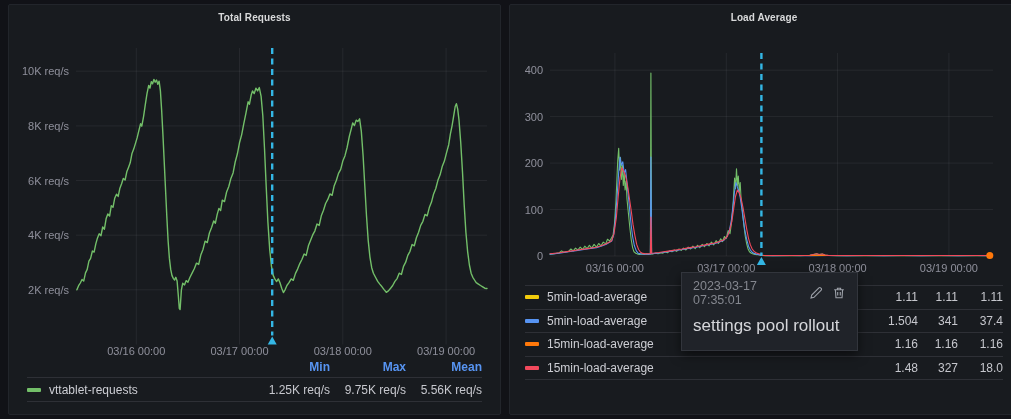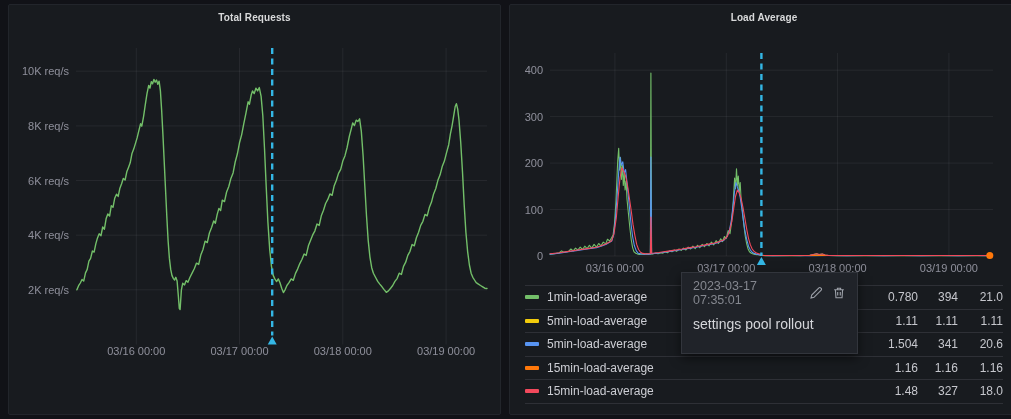--- a/index.html
+++ b/index.html
@@ -36,21 +36,21 @@
   .lg-right .c3{width:45px;}
   .lh{color:#5794f2;font-weight:700;cursor:pointer;}
   
   .ann-tooltip{position:absolute;left:681px;top:272px;width:177px;min-height:61px;z-index:10;
                background:#202329;border:1px solid #32353c;border-radius:0;
                box-shadow:0 4px 10px rgba(0,0,0,.55);box-sizing:border-box;}
   .tt-head{display:flex;align-items:center;padding:6px 11px 2px 11px;}
   .tt-time{font-size:12.5px;color:#84878f;flex:1;}
   .tt-icons{display:flex;gap:9px;color:#9da1a9;}
   .tt-icons svg{cursor:pointer;display:block;}
-  .tt-body{padding:7px 11px 21px 11px;font-size:14px;color:#d5d6da;}
+  .tt-body{padding:7px 11px 14px 11px;font-size:17px;color:#d5d6da;}
 </style>
 </head>
 <body>
 
 <div class="page">
 
   <section class="panel" id="p1">
     <header class="panel-title">Total Requests</header>
     <svg class="chart" width="493" height="335" viewBox="0 0 493 335">
         <line class="grid" x1="67" y1="258.8" x2="478" y2="258.8"></line>
@@ -68,20 +68,35 @@
         <line class="grid" x1="230.5" y1="17" x2="230.5" y2="313.5"></line>
         <text class="xlab" x="230.5" y="323.5">03/17 00:00</text>
         <line class="grid" x1="333.8" y1="17" x2="333.8" y2="313.5"></line>
         <text class="xlab" x="333.8" y="323.5">03/18 00:00</text>
         <line class="grid" x1="437.1" y1="17" x2="437.1" y2="313.5"></line>
         <text class="xlab" x="437.1" y="323.5">03/19 00:00</text>
         <polyline points="67.9,258.8 69.6,254.7 71.3,252.0 73.0,248.5 74.7,250.1 76.5,241.9 78.2,238.4 79.9,230.2 81.6,227.4 83.4,220.0 85.1,221.1 86.8,212.9 88.5,206.9 90.2,202.8 92.0,204.7 93.7,196.0 95.4,198.2 97.1,187.8 98.8,182.9 100.6,185.1 102.3,174.7 104.0,176.3 105.7,167.3 107.5,163.2 109.2,165.4 110.9,157.2 112.6,152.8 114.3,147.4 116.1,149.0 117.8,140.8 119.5,136.4 121.2,131.8 122.9,122.8 124.7,118.1 126.4,112.6 128.1,106.9 129.8,99.8 131.6,92.7 132.8,95.2 134.6,85.3 136.3,73.6 138.0,62.6 139.7,54.4 141.0,57.2 142.3,50.6 143.6,52.8 144.9,48.4 146.2,51.2 147.5,49.0 148.8,53.3 150.1,50.1 151.4,59.9 152.6,78.5 153.9,103.1 155.2,130.4 156.5,157.7 157.8,185.1 159.1,209.7 160.4,227.4 161.7,238.4 163.0,244.6 164.3,247.4 165.6,249.0 166.8,246.3 168.1,250.1 169.4,265.7 170.3,277.4 171.1,278.5 172.4,258.8 173.7,252.3 175.5,253.9 177.2,249.6 178.9,251.2 181.0,246.3 183.2,241.9 185.4,237.5 187.5,232.1 189.7,233.4 191.8,224.1 194.0,218.4 196.1,210.2 198.3,211.6 200.4,202.0 202.6,196.5 204.7,190.0 206.4,192.2 208.2,183.4 209.9,177.4 211.6,179.6 213.3,169.2 215.5,170.6 217.6,161.0 219.8,155.5 221.9,147.4 224.1,141.9 226.2,131.0 228.4,122.8 230.5,111.8 232.7,103.6 234.8,92.7 237.0,81.8 239.1,70.8 240.4,73.3 242.2,64.0 243.5,59.9 245.2,62.6 246.9,57.2 248.6,59.9 250.3,56.6 252.1,65.4 253.8,84.5 255.5,117.3 257.2,155.5 258.9,191.1 260.7,218.4 262.4,234.8 264.1,244.1 265.8,247.9 267.6,250.6 269.3,247.9 271.0,251.7 272.7,257.2 274.4,261.6 276.2,258.6 277.9,254.5 280.0,251.7 282.2,247.9 284.3,249.3 286.5,242.4 288.6,238.1 290.8,232.6 292.9,228.5 295.1,223.0 297.2,224.4 299.4,214.8 301.5,209.4 303.7,203.9 305.9,199.8 308.0,193.0 310.2,194.4 312.3,184.8 314.5,179.3 316.6,172.5 318.8,168.4 320.9,162.9 323.1,164.3 325.2,154.7 327.4,149.3 329.5,142.4 331.7,138.3 333.8,130.1 336.0,124.7 338.1,116.5 340.3,105.5 342.4,97.3 343.7,91.9 345.4,94.6 347.2,89.1 348.9,90.5 350.6,87.8 352.3,100.1 354.1,124.7 355.8,154.7 357.5,184.8 359.2,209.4 360.9,225.8 362.7,236.7 364.4,242.2 366.5,246.3 368.7,250.4 370.8,253.1 373.0,255.8 375.1,258.6 377.3,261.3 379.4,259.9 381.6,257.2 383.7,254.5 385.9,250.4 388.1,247.6 390.2,242.2 392.4,243.5 394.5,235.3 396.7,231.2 398.8,224.4 401.0,220.3 403.1,213.5 405.3,214.8 407.4,206.7 409.6,201.2 411.7,194.4 413.9,190.3 416.0,183.4 418.2,184.8 420.3,176.6 422.5,171.1 424.6,162.9 426.8,157.5 428.9,149.3 431.1,143.8 433.2,135.6 435.4,130.1 437.5,121.9 439.7,113.7 441.4,102.8 443.1,94.6 444.9,83.7 446.2,75.5 447.4,72.7 448.7,78.2 450.0,89.1 451.7,111.0 453.5,141.1 455.2,173.9 456.9,201.2 458.6,220.3 460.4,234.0 462.1,242.2 463.8,246.3 465.5,249.0 467.2,251.7 469.4,253.1 471.5,254.5 473.7,255.8 475.8,257.2 478.0,257.5" fill="none" stroke="#73bf69" stroke-width="1.4" stroke-linejoin="round" stroke-linecap="round"></polyline>
         <line x1="263.2" y1="17" x2="263.2" y2="304.5" stroke="#34b7e5" stroke-width="2.4" stroke-dasharray="6 4.5"></line>
         <path d="M 258.7 313.5 L 267.7 313.5 L 263.2 305.5 Z" fill="#34b7e5"></path>
       </svg>
+    <div class="legend lg-left">
+        <div class="lrow lhead">
+          <span class="llabel"></span>
+          <span class="lcol c1 lh">Min</span>
+          <span class="lcol c2 lh">Max</span>
+          <span class="lcol c3 lh">Mean</span>
+        </div>
+        <div class="lrow ldata">
+          <span class="lswatch" style="background:#73bf69"></span>
+          <span class="llabel">vttablet-requests</span>
+          <span class="lcol c1">1.25K req/s</span>
+          <span class="lcol c2">9.75K req/s</span>
+          <span class="lcol c3">5.56K req/s</span>
+        </div>
+      </div>
   </section>
 
   <section class="panel" id="p2">
     <header class="panel-title">Load Average</header>
     <svg class="chart" width="494" height="252" viewBox="0 0 494 252">
         <line class="grid" x1="40" y1="225.0" x2="483" y2="225.0"></line>
         <text class="ylab" x="33" y="229">0</text>
         <line class="grid" x1="40" y1="178.5" x2="483" y2="178.5"></line>
         <text class="ylab" x="33" y="182.5">100</text>
         <line class="grid" x1="40" y1="132.1" x2="483" y2="132.1"></line>
@@ -102,39 +117,32 @@
         <polyline points="252.0,224.5 479.8,224.5" fill="none" stroke="#f2cc0c" stroke-width="1.1" stroke-linejoin="round" stroke-linecap="round"></polyline>
         <polyline points="40.0,223.1 49.3,222.2 58.6,220.8 67.8,219.4 77.1,218.0 86.4,216.6 91.0,215.2 95.7,213.4 101.7,210.1 103.6,204.1 105.4,187.8 107.3,162.3 108.7,141.4 110.0,126.1 111.4,134.4 112.8,130.7 114.2,142.3 115.6,138.6 117.0,151.6 118.4,165.5 119.8,180.4 121.2,194.3 122.6,205.5 124.4,214.8 126.3,219.9 128.1,222.2 130.5,222.9 135.1,223.2 138.3,223.0 140.4,223.1 140.9,126.1 141.6,222.7 144.4,222.4 149.0,222.0 153.6,221.3 158.3,220.6 162.9,219.9 167.6,219.2 172.2,218.5 176.8,217.6 181.5,216.9 186.1,216.2 190.8,215.2 195.4,214.3 200.0,213.4 204.7,212.5 209.3,211.1 214.0,209.2 217.2,205.5 219.5,199.0 221.4,188.8 223.2,173.0 224.6,160.0 226.0,151.6 227.4,156.2 228.8,160.0 230.2,166.5 231.6,175.8 233.0,186.9 234.8,199.0 236.7,208.3 238.5,215.2 240.4,219.0 242.2,221.3 244.1,222.4 246.4,223.1 248.7,223.6 251.1,224.2 253.4,224.5 262.7,224.6 281.2,224.5 299.8,224.6 318.3,224.5 336.9,224.6 355.4,224.5 374.0,224.6 392.5,224.5 411.1,224.6 429.7,224.5 448.2,224.6 466.8,224.5 479.8,224.6" fill="none" stroke="#5794f2" stroke-width="1.1" stroke-linejoin="round" stroke-linecap="round"></polyline>
         <polyline points="252.0,224.5 479.8,224.5" fill="none" stroke="#ff780a" stroke-width="1.1" stroke-linejoin="round" stroke-linecap="round"></polyline>
         <polyline points="40.0,222.7 49.3,221.7 58.6,220.4 67.8,219.0 77.1,217.6 86.4,216.2 91.0,214.8 95.7,212.9 101.7,209.7 104.0,202.7 106.3,186.9 108.2,165.5 110.0,147.0 111.9,136.7 113.8,140.5 115.6,145.1 117.5,154.4 119.3,166.5 121.2,179.5 123.0,193.4 124.9,204.6 126.7,213.4 128.6,218.5 130.5,221.3 132.8,222.4 135.1,222.8 138.3,222.7 140.4,222.8 140.9,186.0 141.6,222.2 144.4,222.0 149.0,221.5 153.6,220.8 158.3,220.1 162.9,219.4 167.6,218.7 172.2,218.0 176.8,217.1 181.5,216.4 186.1,215.7 190.8,214.8 195.4,213.9 200.0,212.9 204.7,212.0 209.3,210.6 214.0,208.7 217.2,205.5 219.5,199.9 221.8,190.6 223.7,177.6 225.5,165.5 227.4,159.0 229.3,161.8 231.1,167.4 233.0,176.7 234.8,186.9 236.7,198.1 238.5,207.3 240.4,213.9 242.2,218.0 244.1,220.4 246.0,221.7 247.8,222.4 249.7,223.1 251.5,224.0 253.4,224.3 258.0,224.5 262.7,224.5 271.9,224.5 281.2,224.5 290.5,224.5 299.8,224.2 304.4,223.2 306.7,222.8 309.0,223.5 312.3,223.0 315.1,224.0 318.3,224.4 327.6,224.5 346.2,224.5 364.7,224.5 383.3,224.5 401.8,224.5 420.4,224.5 438.9,224.5 457.5,224.5 479.8,224.5" fill="none" stroke="#f2495c" stroke-width="1.1" stroke-linejoin="round" stroke-linecap="round"></polyline>
         <line x1="251.4" y1="22" x2="251.4" y2="225" stroke="#34b7e5" stroke-width="2.4" stroke-dasharray="6 4.5"></line>
         <path d="M 246.9 234 L 255.9 234 L 251.4 226 Z" fill="#34b7e5"></path>
         <circle cx="479.8" cy="224.5" r="3.5" fill="#ff780a"></circle>
       </svg>
     <div class="legend lg-right">
         <div class="lrow ldata">
-          <span class="lswatch" style="background:#73bf69"></span>
-          <span class="llabel">1min-load-average</span>
-          <span class="lcol c1">0.780</span>
-          <span class="lcol c2">394</span>
-          <span class="lcol c3">21.0</span>
-        </div>
-        <div class="lrow ldata">
           <span class="lswatch" style="background:#f2cc0c"></span>
           <span class="llabel">5min-load-average</span>
           <span class="lcol c1">1.11</span>
           <span class="lcol c2">1.11</span>
           <span class="lcol c3">1.11</span>
         </div>
         <div class="lrow ldata">
           <span class="lswatch" style="background:#5794f2"></span>
           <span class="llabel">5min-load-average</span>
           <span class="lcol c1">1.504</span>
           <span class="lcol c2">341</span>
-          <span class="lcol c3">20.6</span>
+          <span class="lcol c3">37.4</span>
         </div>
         <div class="lrow ldata">
           <span class="lswatch" style="background:#ff780a"></span>
           <span class="llabel">15min-load-average</span>
           <span class="lcol c1">1.16</span>
           <span class="lcol c2">1.16</span>
           <span class="lcol c3">1.16</span>
         </div>
         <div class="lrow ldata">
           <span class="lswatch" style="background:#f2495c"></span>

